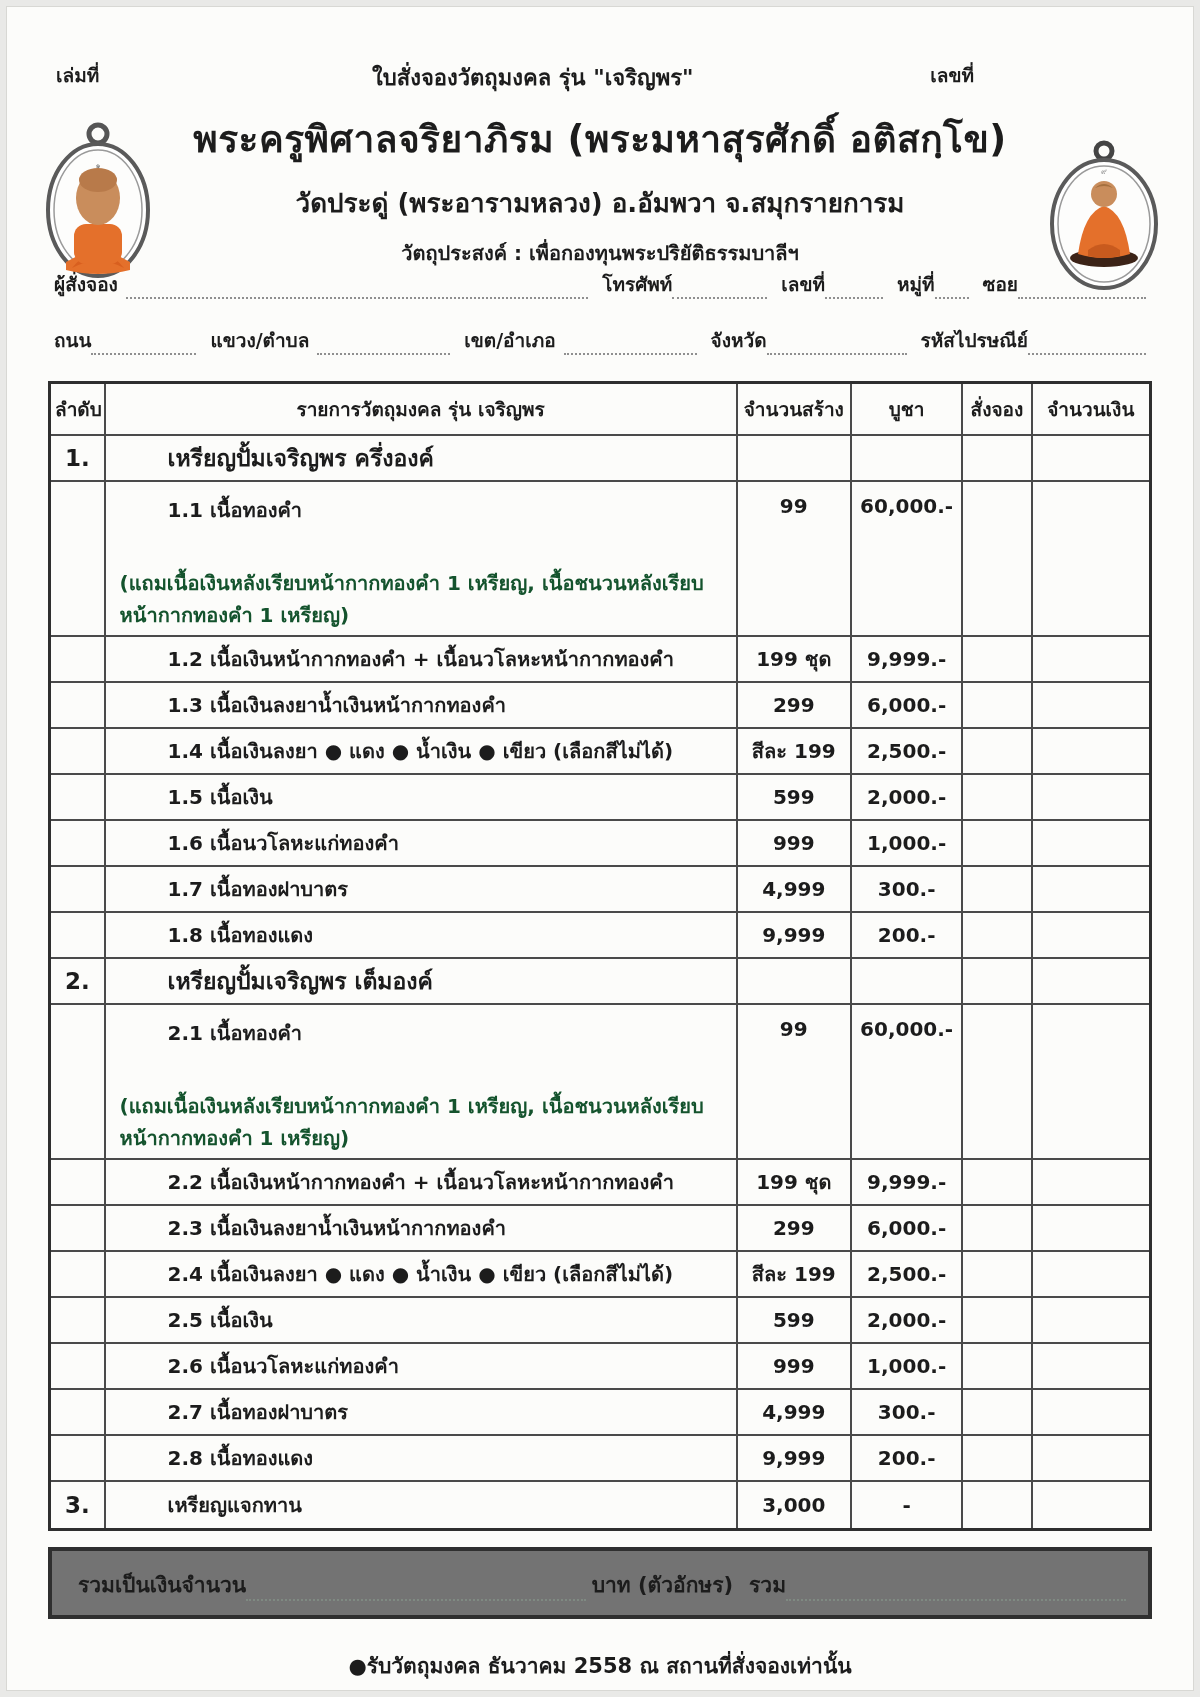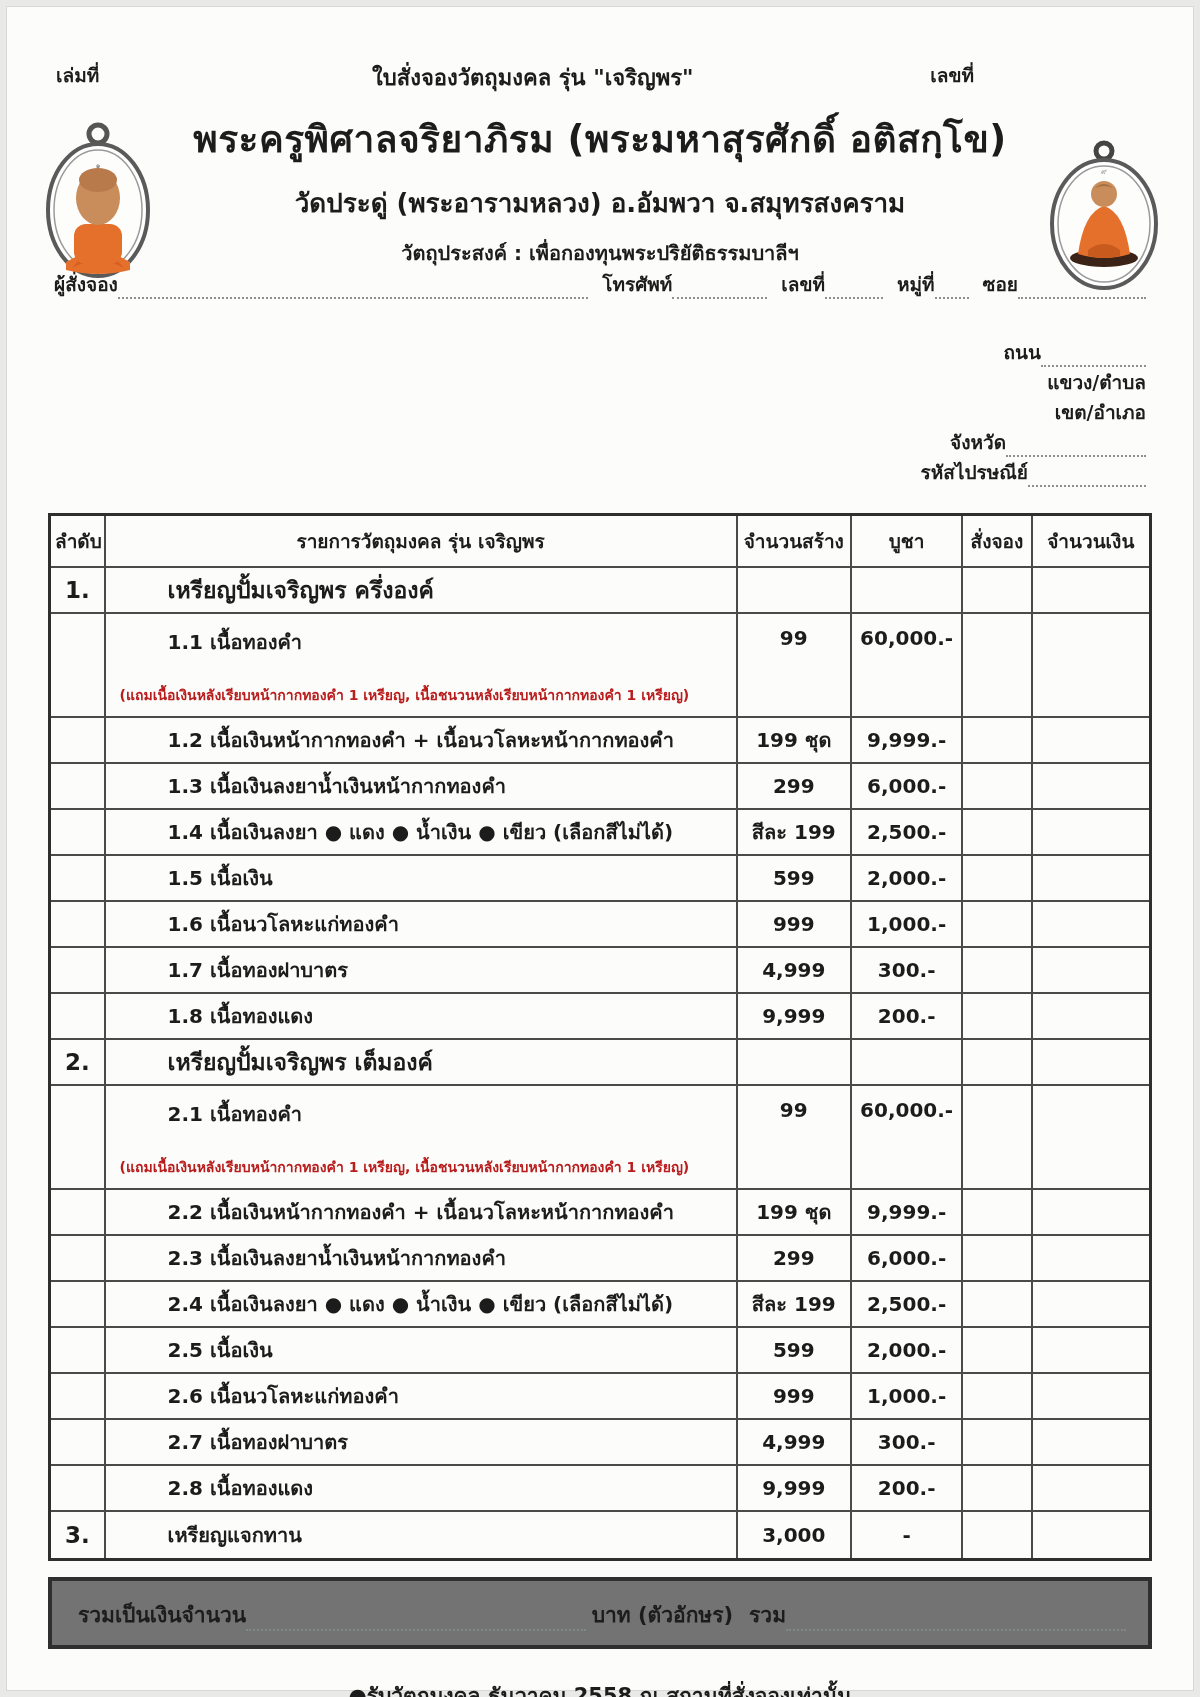--- a/index.html
+++ b/index.html
@@ -33,46 +33,46 @@
   .purpose{text-align:center;font-size:20px;font-weight:bold;margin-top:14px;}
   .medallion{position:absolute;top:120px;}
   .medallion.left{left:44px;}
   .medallion.right{right:40px;top:138px;}
   
   .formrow{
     display:flex;align-items:flex-end;
     margin:0 6px;font-size:19px;font-weight:bold;
   }
   .formrow:first-of-type{margin-top:44px;}
-  .formrow + .formrow{margin-top:38px;flex-direction:column;}
+  .formrow + .formrow{margin-top:26px;}
   .fld{display:flex;align-items:flex-end;}
   .fld .lbl{white-space:nowrap;}
   .dots{
     border-bottom:2px dotted #8f8f8f;height:22px;display:inline-block;
   }
-  .grow{flex:1 1 auto;}
+  .grow{flex:1 1 auto;gap:8px;}
   .w360{width:340px;} .w95{width:95px;} .w58{width:58px;} .w34{width:34px;} .w128{width:128px;}
   .w105{width:105px;} .w140{width:140px;} .w118{width:118px;}
   .gap{width:14px;}
   
   table.order{
     width:100%;border-collapse:collapse;margin-top:26px;
     table-layout:fixed;
   }
   table.order th,table.order td{
     border:2px solid #4a4a4a;
     padding:0 8px;box-sizing:border-box;
   }
   table.order{border:3px solid #2f2f2f;}
   th{font-size:19px;font-weight:bold;padding:10px 4px !important;background:#fcfcfa;}
   td.col-no{text-align:center;font-size:23px;font-weight:bold;}
   td.col-name{padding-left:14px !important;}
   .item-name{font-size:20px;font-weight:bold;margin-left:48px;}
   .row-section .item-name{font-size:23px;}
-  .item-note{font-size:14px;font-weight:bold;color:#b91c1c;margin-top:26px;margin-bottom:4px;}
+  .item-note{font-size:20px;font-weight:bold;color:#14532d;margin-top:41px;margin-bottom:4px;}
   td.col-qty,td.col-price{text-align:center;font-size:20px;font-weight:bold;}
   tr.row-item td{height:46px;}
   tr.row-section td{height:46px;}
   tr.row-tall td{height:104px;vertical-align:top;padding-top:12px;}
   tr.row-single td{height:48px;}
   td.merged{border-top:none;border-bottom:none;}
   
   .totalbox{
     margin-top:16px;
     border:4px solid #2f2f2f;
@@ -122,21 +122,21 @@
       <text x="56" y="36" font-size="8" text-anchor="middle" fill="#888">๙</text>
     </svg>
   </div>
 
   <div class="hdr-top">
     <span class="small-label">เล่มที่</span>
     <span class="form-title">ใบสั่งจองวัตถุมงคล รุ่น "เจริญพร"</span>
     <span class="small-label" style="margin-right:168px;">เลขที่</span>
   </div>
   <div class="main-title">พระครูพิศาลจริยาภิรม (พระมหาสุรศักดิ์  อติสกฺโข)</div>
-  <div class="subtitle">วัดประดู่ (พระอารามหลวง) อ.อัมพวา จ.สมุทรสงคราม</div>
+  <div class="subtitle">วัดประดู่ (พระอารามหลวง) อ.อัมพวา จ.สมุกรายการม</div>
   <div class="purpose">วัตถุประสงค์ : เพื่อกองทุนพระปริยัติธรรมบาลีฯ</div>
 
   <div class="formrow">
     <span class="fld grow">
         <span class="lbl">ผู้สั่งจอง</span>
         <span class="dots grow"></span>
       </span>
     <span class="gap"></span>
     <span class="fld">
         <span class="lbl">โทรศัพท์</span>

